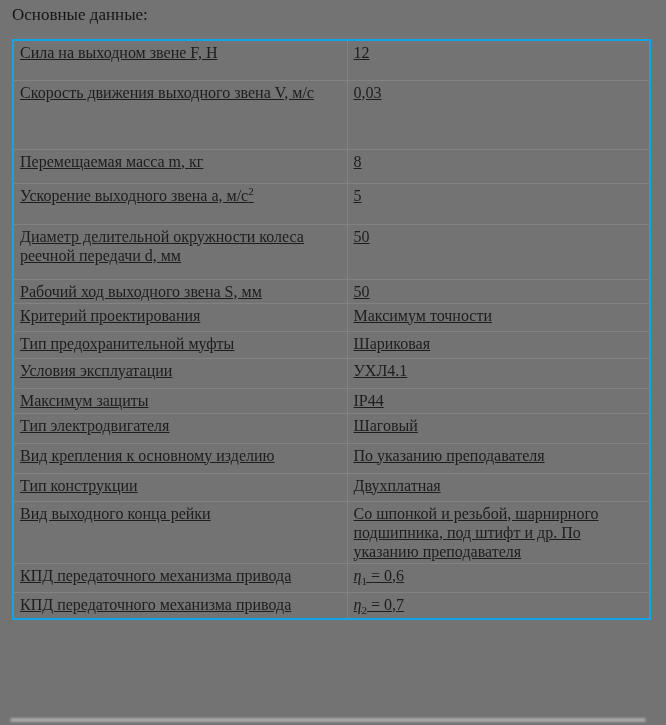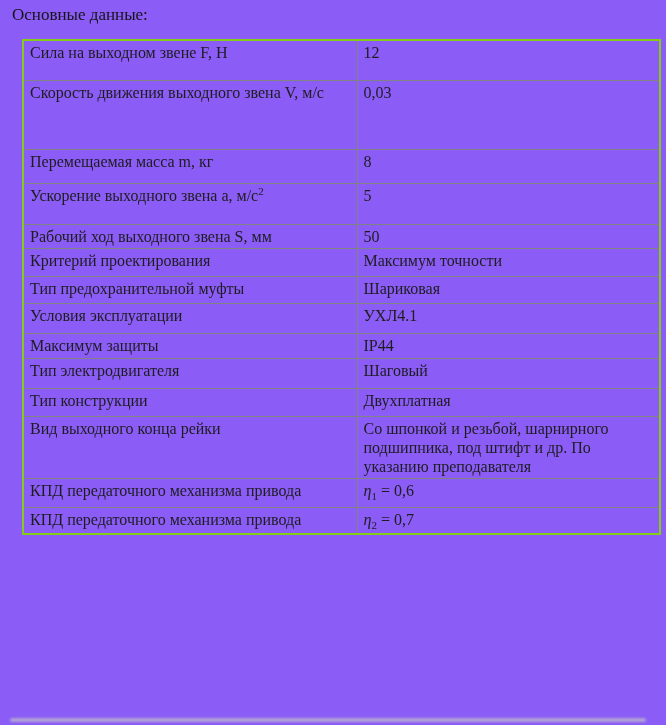--- a/index.html
+++ b/index.html
@@ -4,36 +4,37 @@
 <style>
   * { box-sizing: border-box; }
   html, body {
     margin: 0; padding: 0;
     width: 666px; height: 725px;
     background: #ffffff;
     font-family: "Liberation Serif", "DejaVu Serif", serif;
     color: #1d1d1f;
     overflow: hidden;
   }
-  .page { position: relative; width: 666px; height: 725px; background: #8b5cf6; }
+  .page { position: relative; width: 666px; height: 725px; background: #737373; }
   .doc-title {
     position: absolute;
     left: 12px; top: 5px;
     font-size: 17px;
     line-height: 20px;
     color: #141414;
     white-space: nowrap;
   }
   table.data-table {
     position: absolute;
-    left: 22px; top: 39px;
+    left: 12px; top: 39px;
     width: 637px;
     border-collapse: collapse;
     table-layout: fixed;
-    border: 2px solid #84cc16;
+    border: 2px solid #0ea5e9;
+    text-decoration: underline;
   }
   table.data-table td {
     border: 1px solid #828282;
     vertical-align: top;
     font-size: 16px;
     line-height: 19px;
     padding: 2px 8px 2px 6px;
     overflow: hidden;
   }
   td.param-cell { width: 334px; padding-right: 18px; }
@@ -69,20 +70,24 @@
         <td class="value-cell"><span>0,03</span></td>
       </tr>
       <tr style="height:34px">
         <td class="param-cell"><span>Перемещаемая масса m, кг</span></td>
         <td class="value-cell"><span>8</span></td>
       </tr>
       <tr style="height:41px">
         <td class="param-cell"><span>Ускорение выходного звена a, м/с</span><sup class="unit-sup">2</sup></td>
         <td class="value-cell"><span>5</span></td>
       </tr>
+      <tr style="height:55px">
+        <td class="param-cell"><span>Диаметр делительной окружности колеса реечной передачи d, мм</span></td>
+        <td class="value-cell"><span>50</span></td>
+      </tr>
       <tr style="height:24px">
         <td class="param-cell"><span>Рабочий ход выходного звена S, мм</span></td>
         <td class="value-cell"><span>50</span></td>
       </tr>
       <tr style="height:28px">
         <td class="param-cell"><span>Критерий проектирования</span></td>
         <td class="value-cell"><span>Максимум точности</span></td>
       </tr>
       <tr style="height:27px">
         <td class="param-cell"><span>Тип предохранительной муфты</span></td>
@@ -92,20 +97,24 @@
         <td class="param-cell"><span>Условия эксплуатации</span></td>
         <td class="value-cell"><span>УХЛ4.1</span></td>
       </tr>
       <tr style="height:25px">
         <td class="param-cell"><span>Максимум защиты</span></td>
         <td class="value-cell"><span>IP44</span></td>
       </tr>
       <tr style="height:30px">
         <td class="param-cell"><span>Тип электродвигателя</span></td>
         <td class="value-cell"><span>Шаговый</span></td>
+      </tr>
+      <tr style="height:30px">
+        <td class="param-cell"><span>Вид крепления к основному изделию</span></td>
+        <td class="value-cell"><span>По указанию преподавателя</span></td>
       </tr>
       <tr style="height:28px">
         <td class="param-cell"><span>Тип конструкции</span></td>
         <td class="value-cell"><span>Двухплатная</span></td>
       </tr>
       <tr style="height:61px">
         <td class="param-cell"><span>Вид выходного конца рейки</span></td>
         <td class="value-cell"><span>Со шпонкой и резьбой, шарнирного подшипника, под штифт и др. По указанию преподавателя</span></td>
       </tr>
       <tr style="height:29px">

